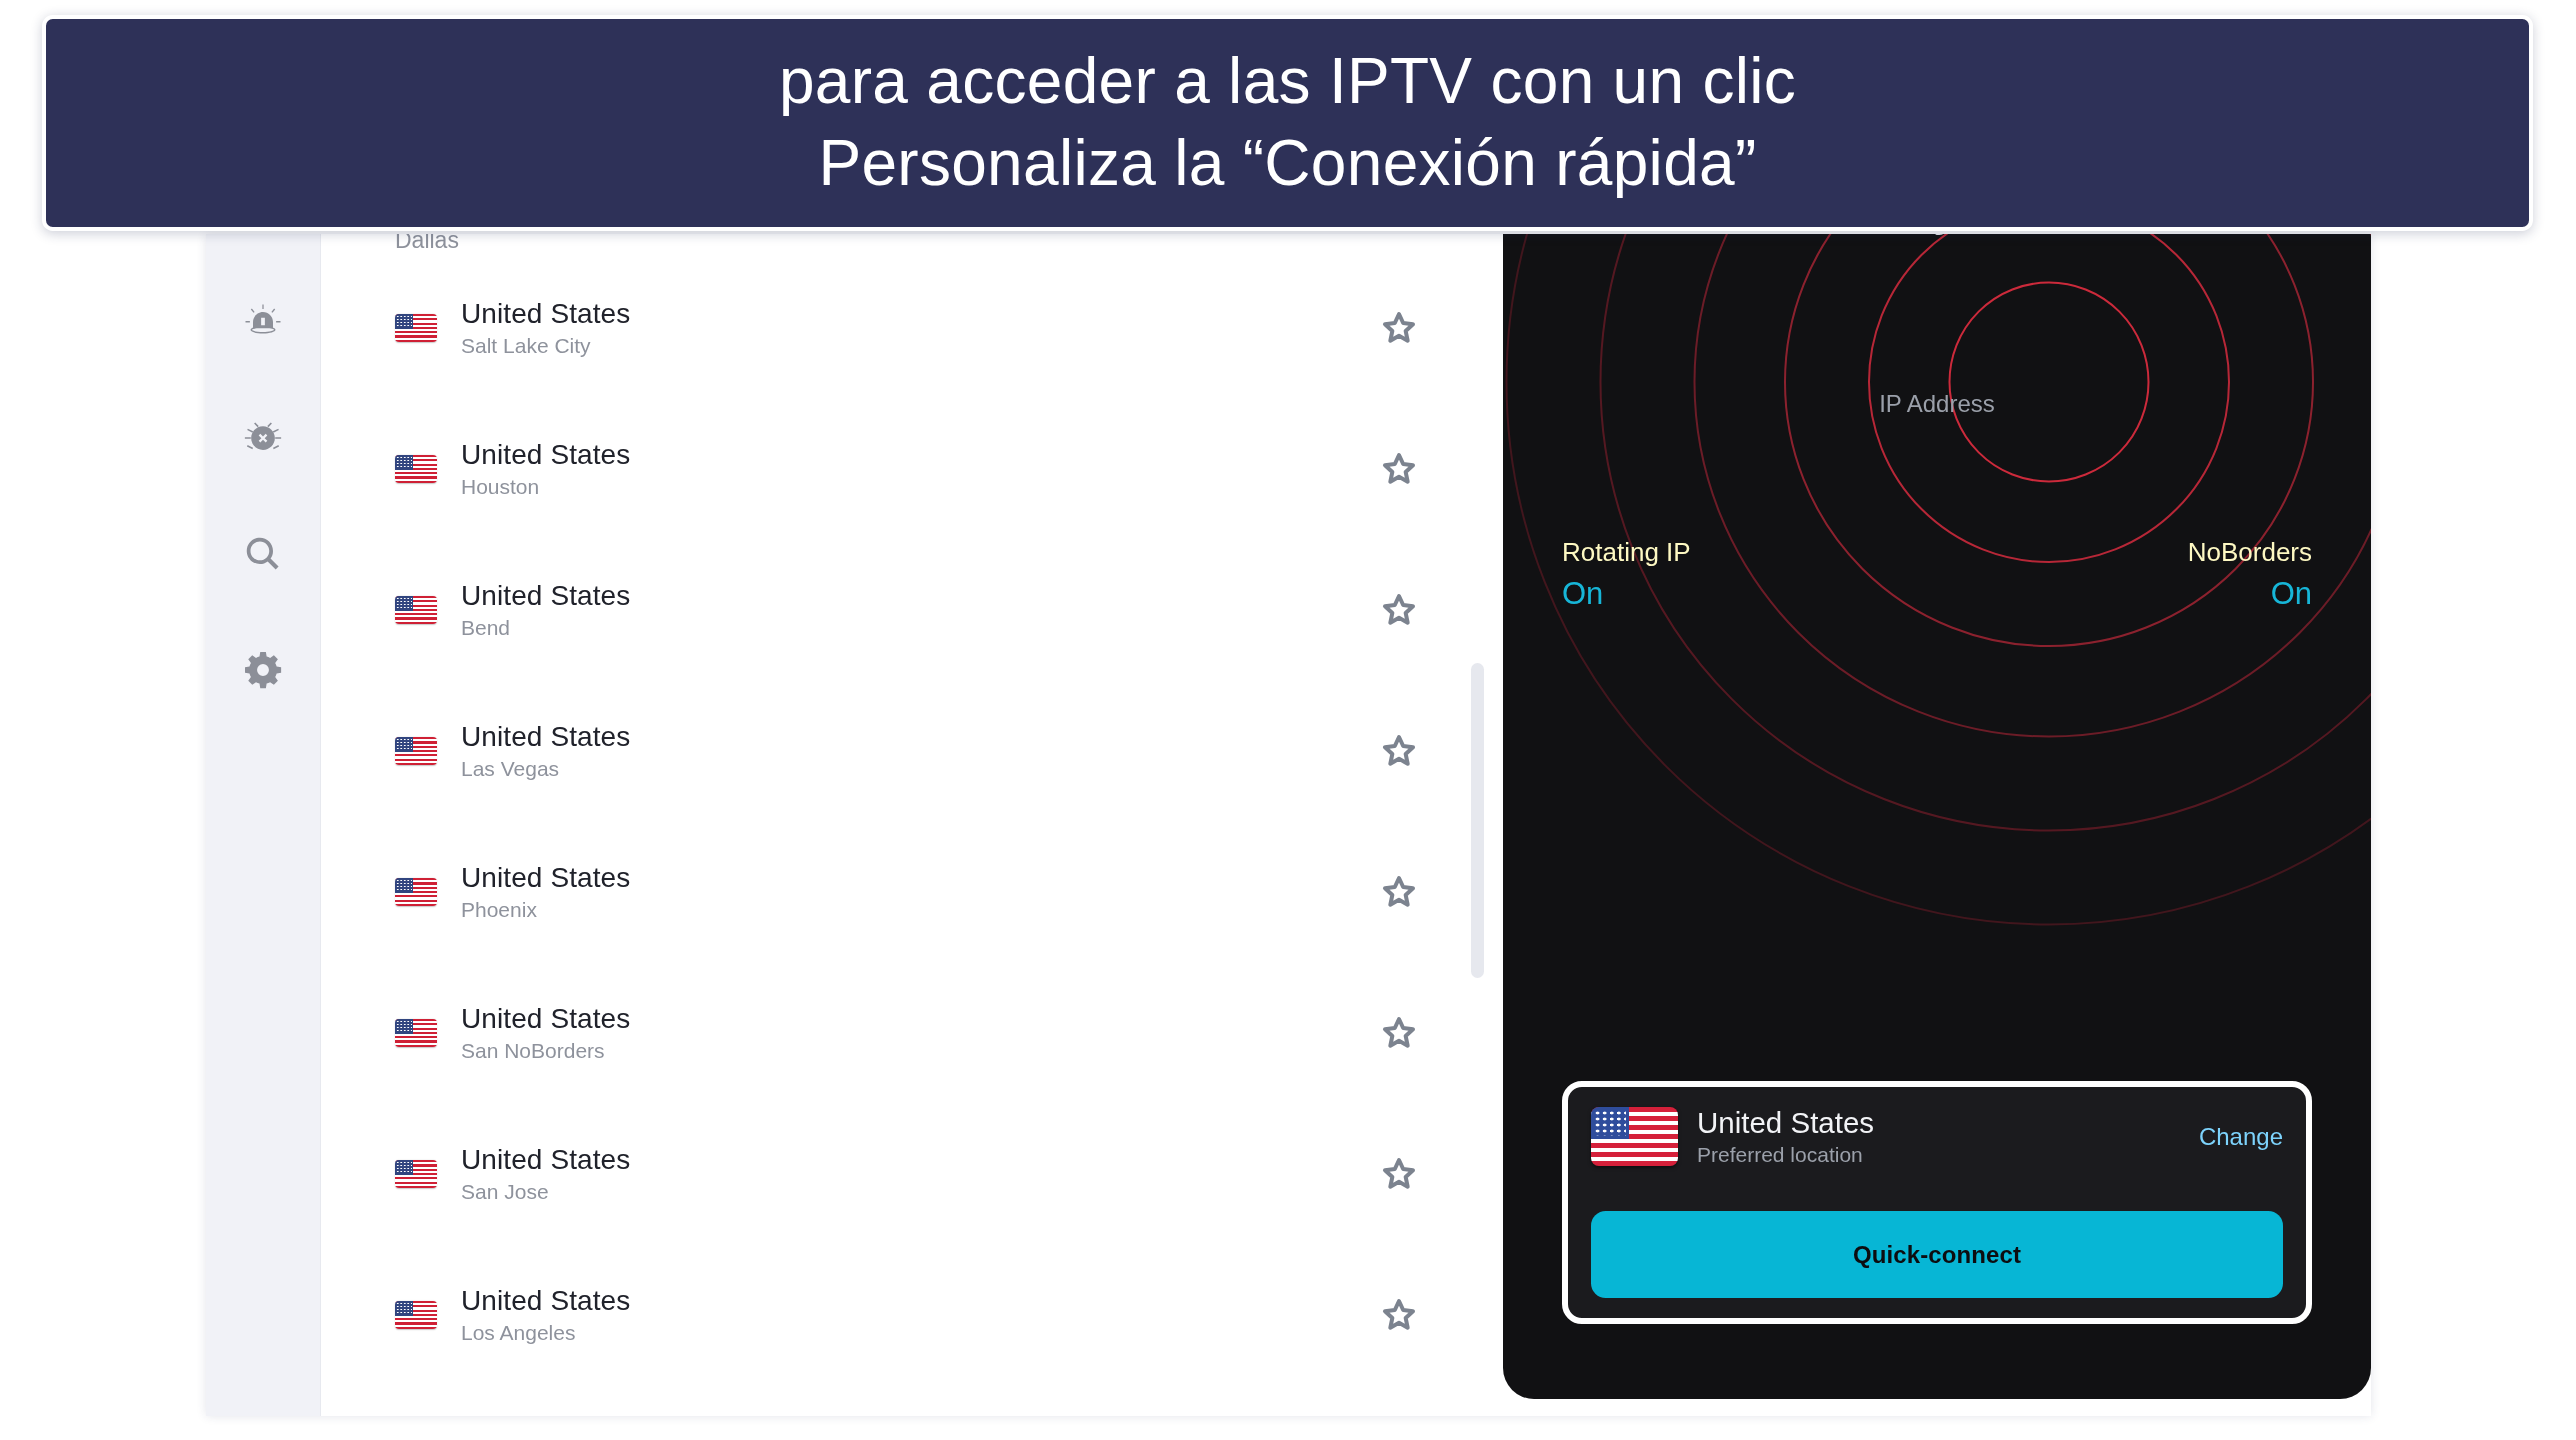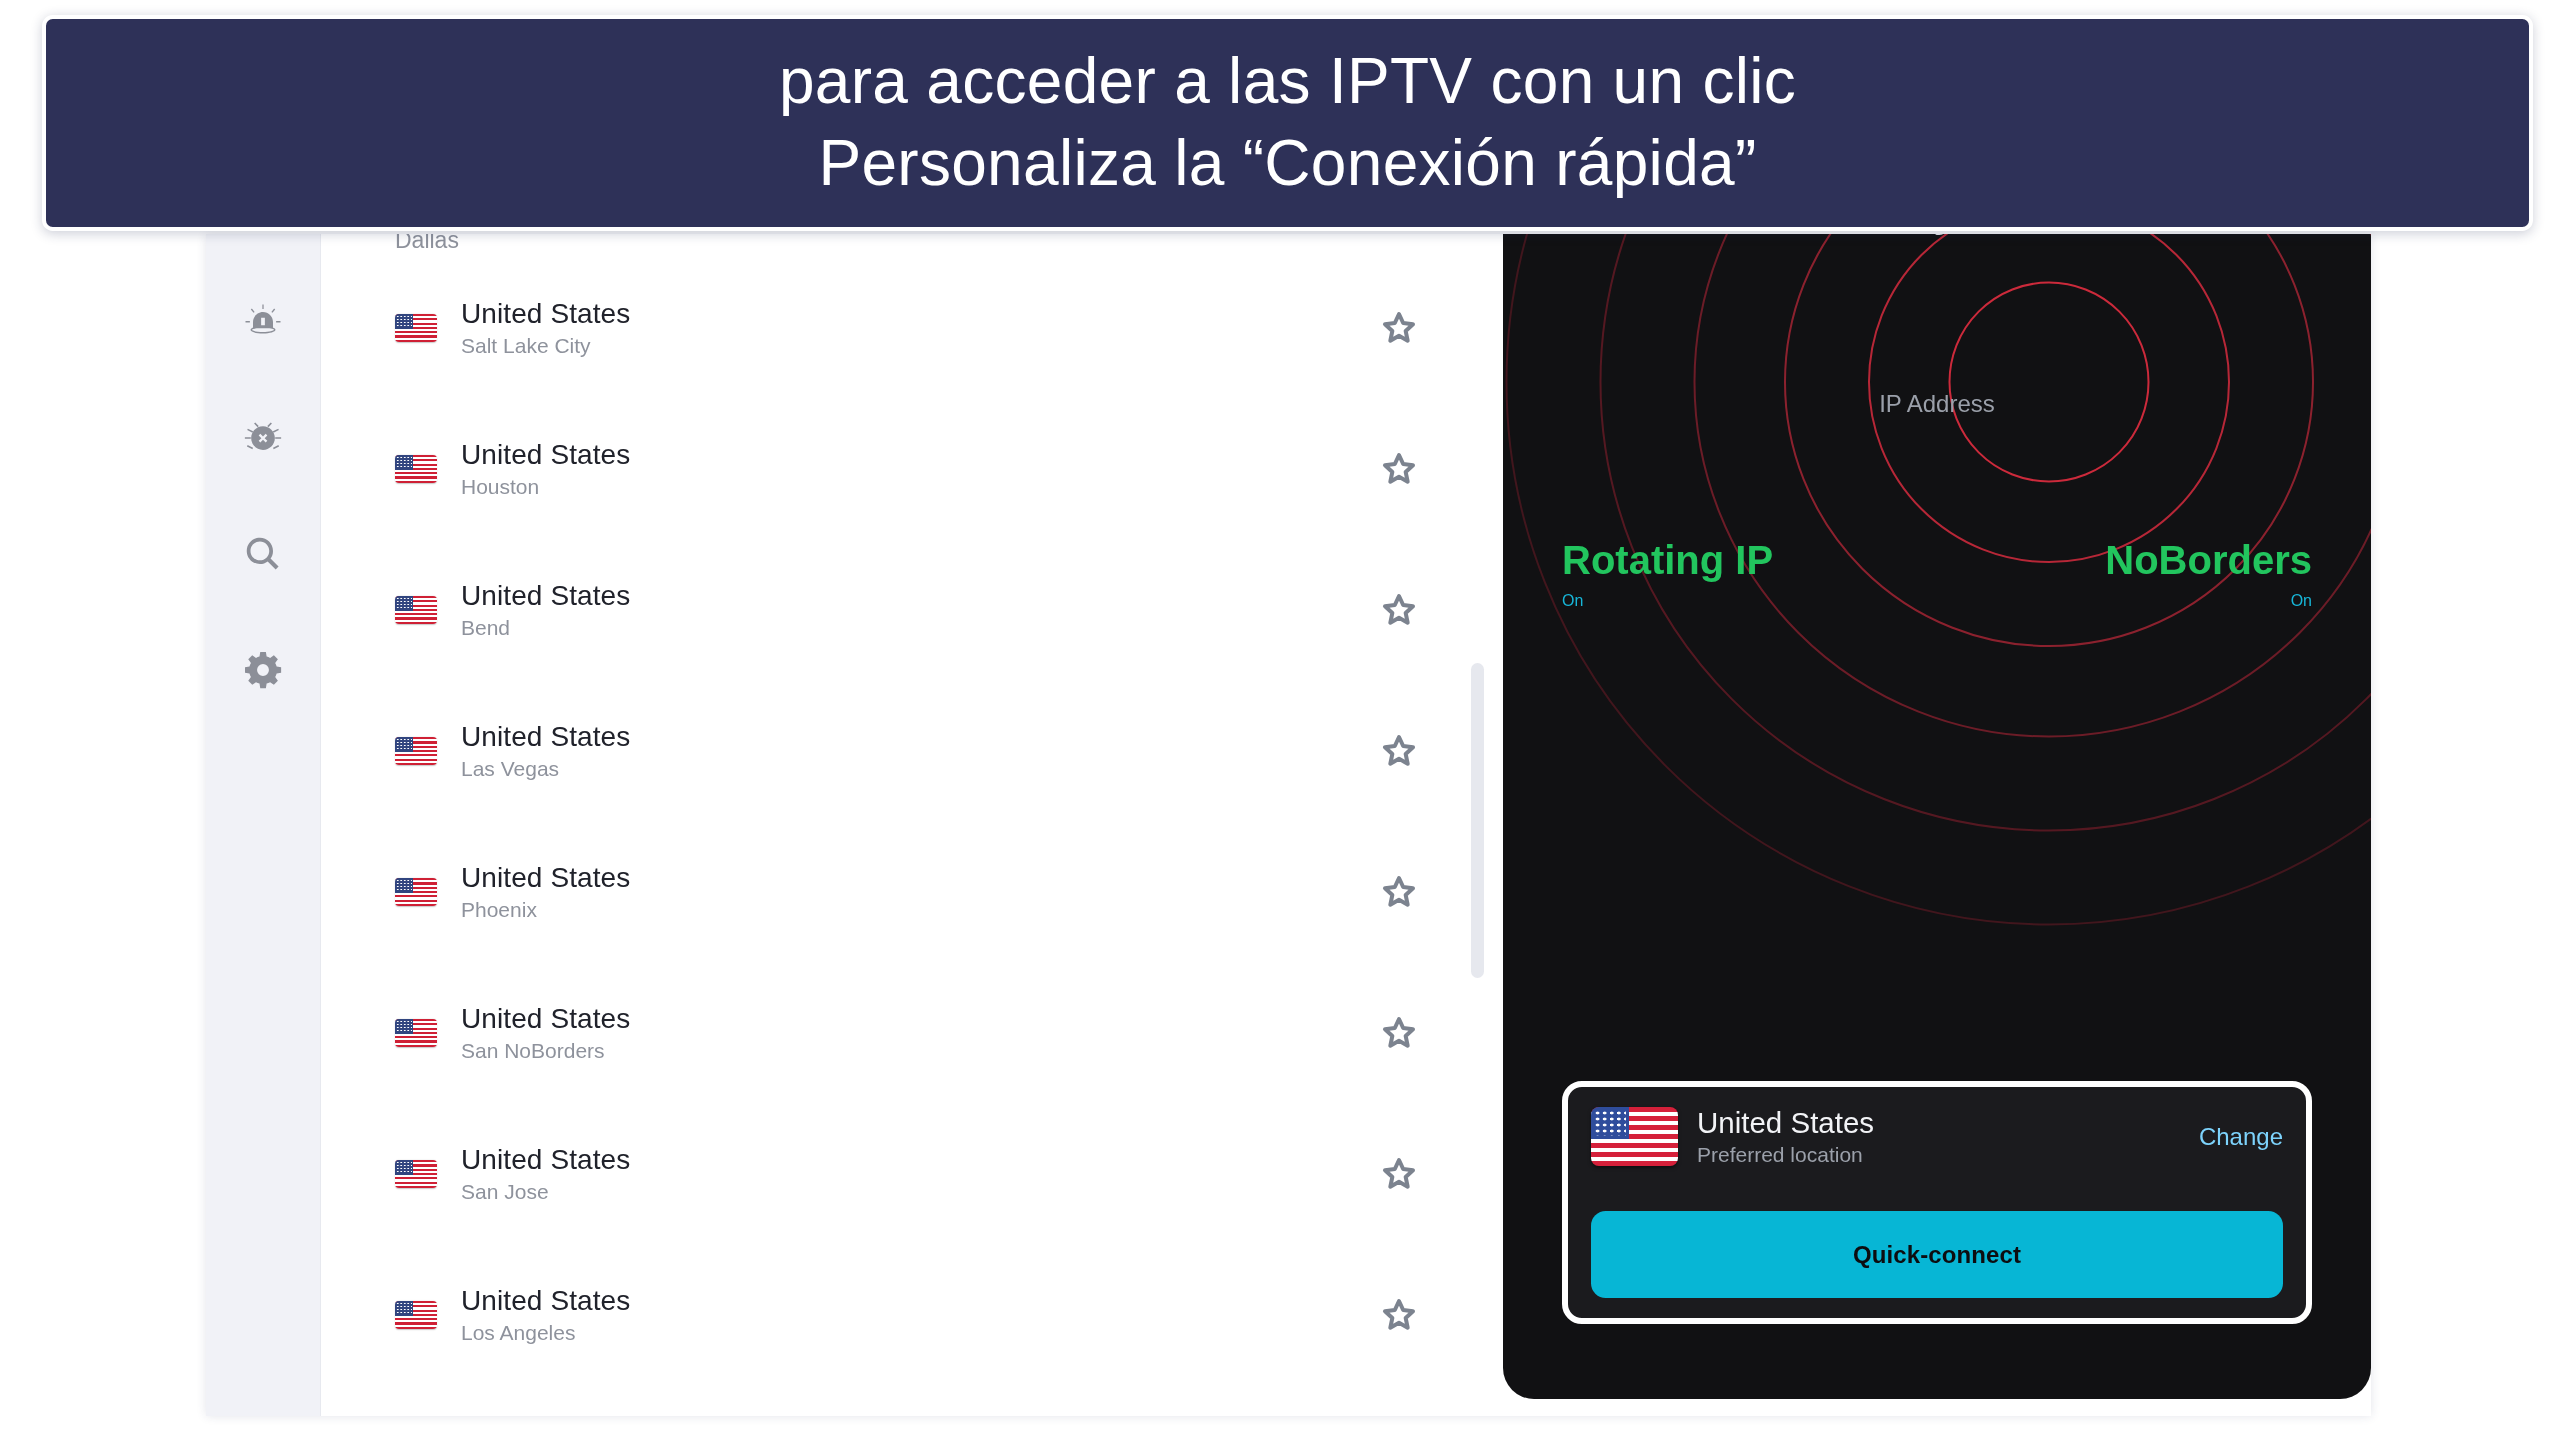--- a/index.html
+++ b/index.html
@@ -183,25 +183,25 @@
 
   #feature-row{
     position:absolute;
     left:59px; right:59px; top:305px;
     display:flex; justify-content:space-between;
   }
   .feature{ }
   .feature.left{ text-align:left; }
   .feature.right{ text-align:right; }
   .feature-name{
-    font-size:40px;font-weight:700;color:#22c55e;
+    font-size:26px;font-weight:400;color:#fef9c3;
     line-height:1.05;
   }
   .feature-state{
-    font-size:16px;color:#17b6d8;font-weight:400;
+    font-size:31px;color:#17b6d8;font-weight:400;
     margin-top:12px;line-height:1;
   }
 
   
   #quick-connect-card{
     position:absolute;
     left:59px; top:847px;
     width:750px; height:243px;
     background:#1b1b1e;
     border:6.7px solid #ffffff;

